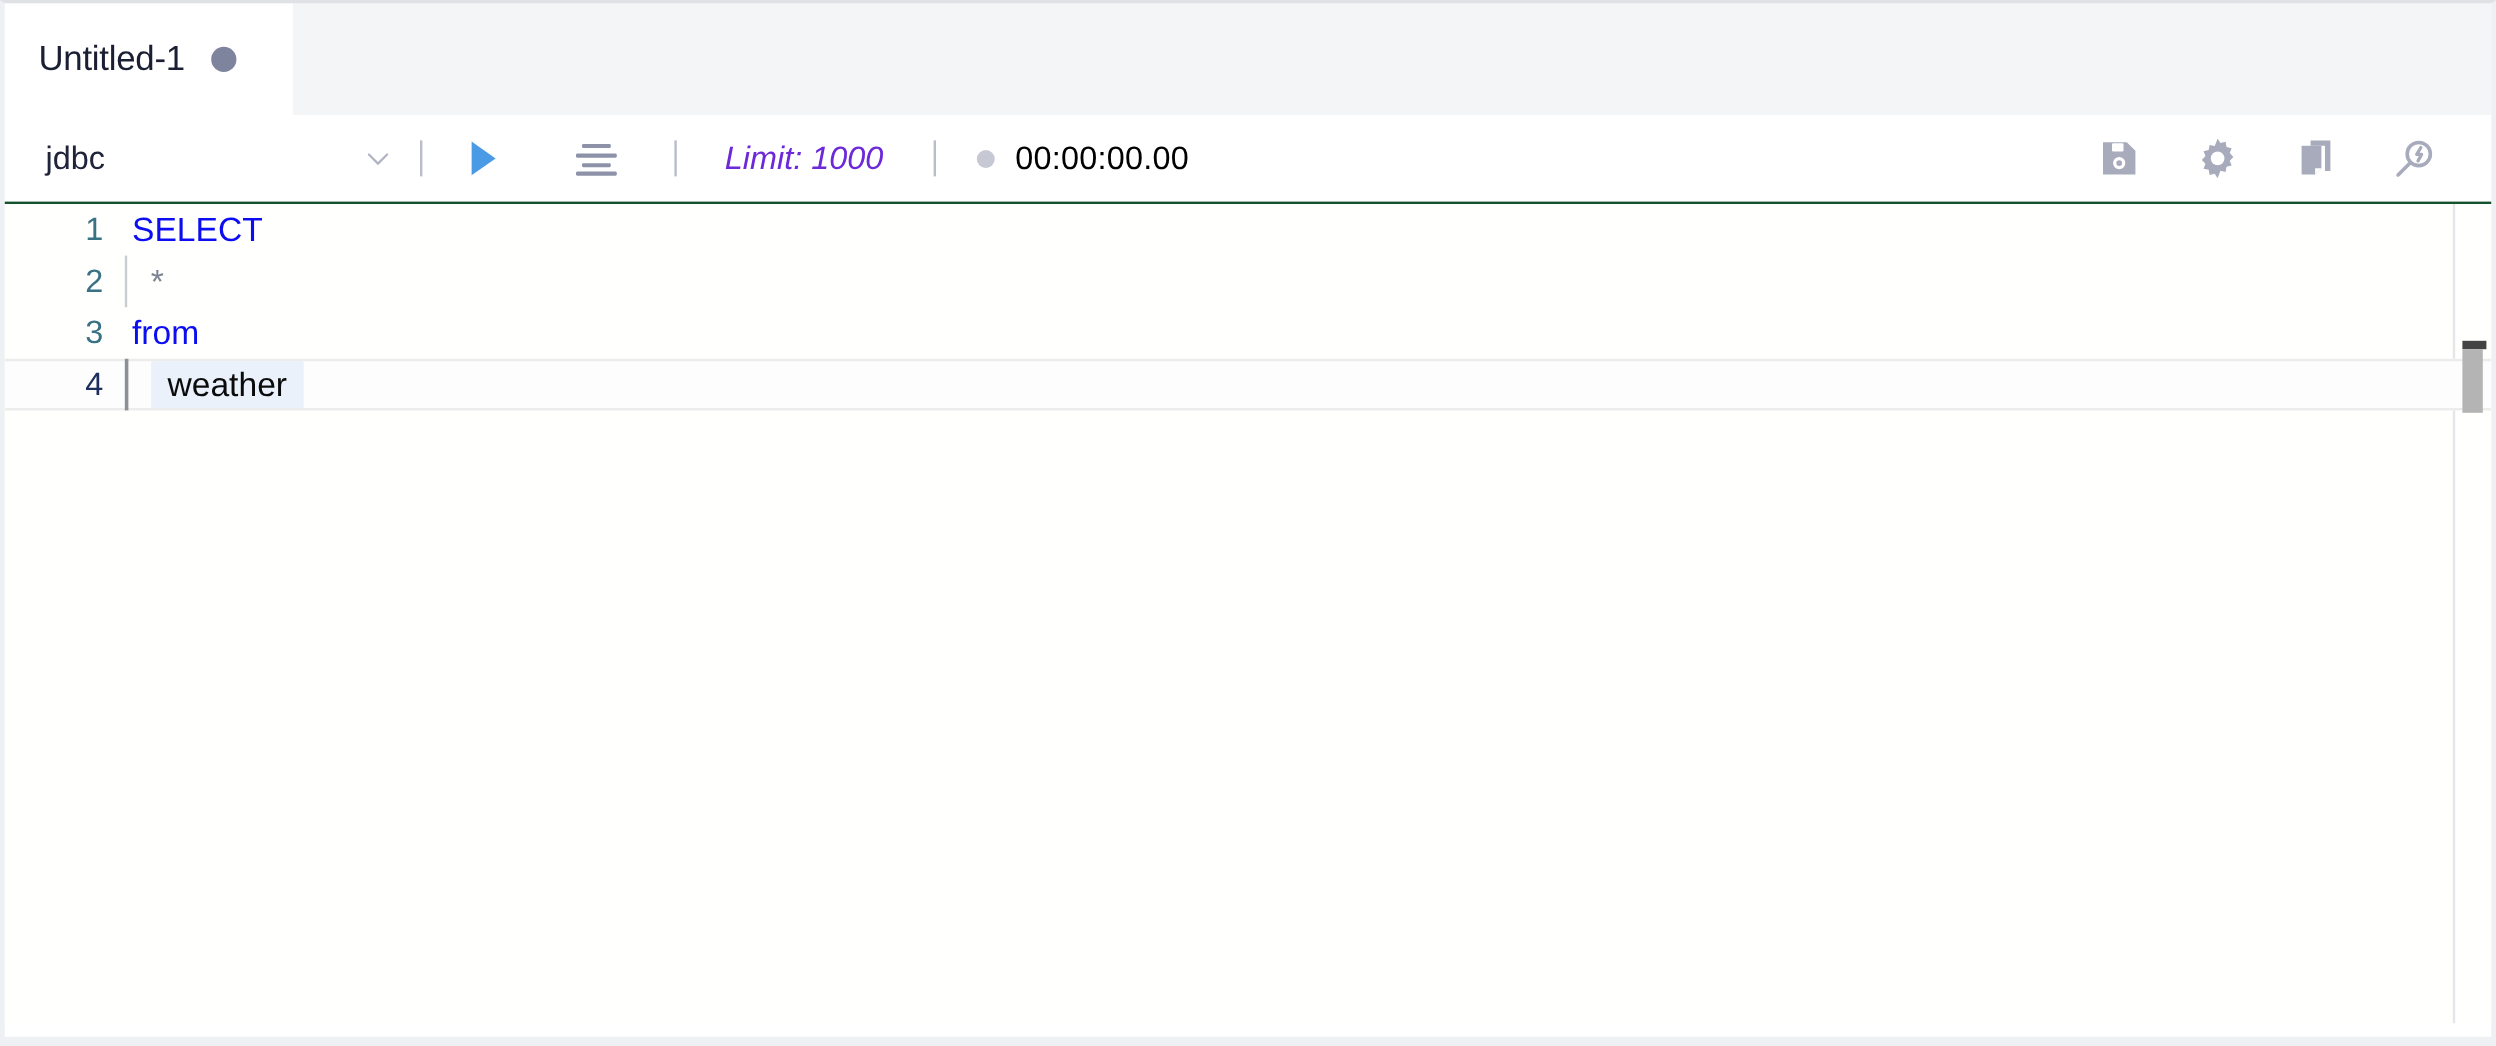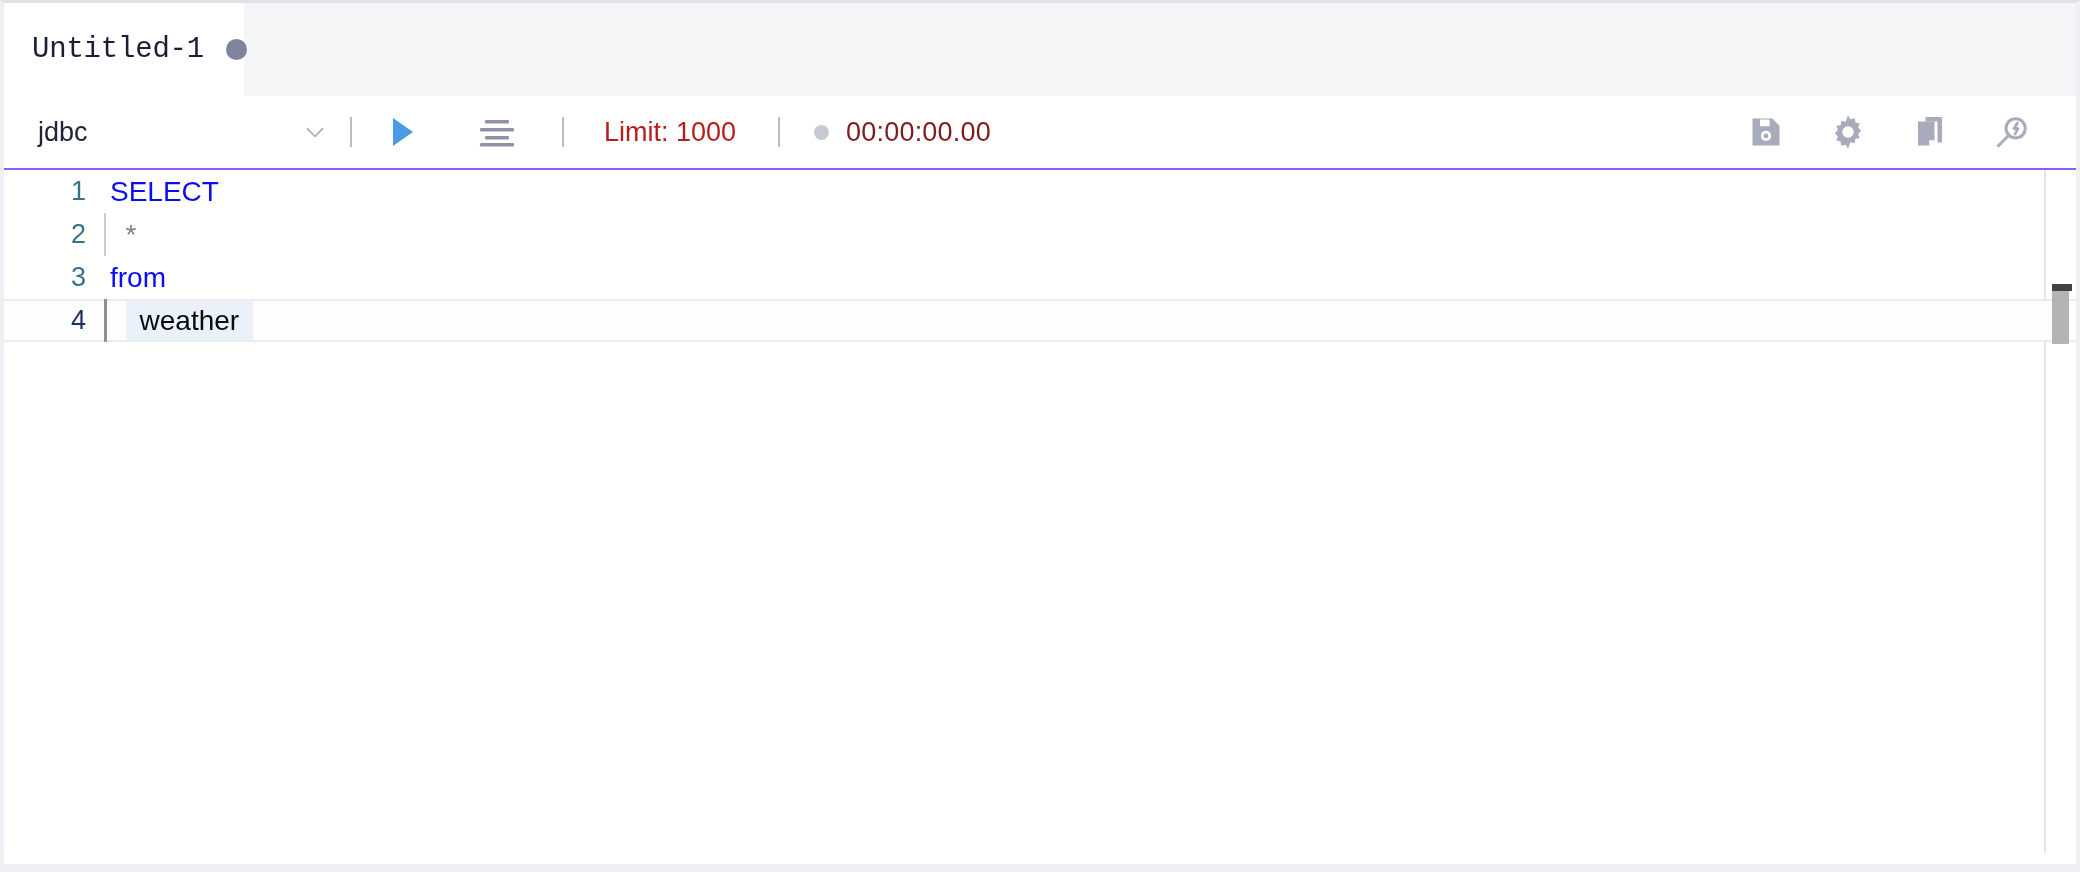--- a/index.html
+++ b/index.html
@@ -19,21 +19,20 @@
     border-bottom: 8px solid #eef0f4;
   }
 
   
   .tabbar {
     position: relative;
     height: 93px;
     background: #f4f5f7;
     display: flex;
     align-items: stretch;
-    font-family: Liberation Mono, monospace;
   }
   .tab {
     width: 240px;
     background: #ffffff;
     display: flex;
     align-items: center;
     padding: 0 26px 0 28px;
     gap: 22px;
     cursor: pointer;
   }
@@ -48,21 +47,21 @@
     border-radius: 50%;
     background: #7e849d;
     flex: 0 0 auto;
   }
 
   
   .toolbar {
     position: relative;
     height: 74px;
     background: #ffffff;
-    border-bottom: 2px solid #8b5cf6;
+    border-bottom: 2px solid #14532d;
     display: flex;
     align-items: center;
     padding: 0 22px 0 34px;
   }
   .conn-select {
     display: flex;
     align-items: center;
     width: 290px;
     cursor: pointer;
   }
@@ -85,39 +84,40 @@
   .tbtn {
     width: 58px; height: 52px;
     display: flex;
     align-items: center;
     justify-content: center;
     cursor: pointer;
     flex: 0 0 auto;
   }
   .limit-label {
     font-size: 27px;
-    color: #b91c1c;
+    color: #6d28d9;
     margin: 0 18px;
     white-space: nowrap;
     cursor: pointer;
+    font-style: italic;
   }
   .timer-wrap {
     display: flex;
     align-items: center;
     gap: 17px;
     margin-left: 12px;
   }
   .timer-dot {
     width: 15px; height: 15px;
     border-radius: 50%;
     background: #c6c9d3;
   }
   .timer-text {
     font-size: 27px;
-    color: #7f1d1d;
+    color: #000000;
     white-space: nowrap;
     letter-spacing: 0.2px;
   }
   .spacer { flex: 1 1 auto; }
   .right-icons {
     display: flex;
     align-items: center;
     gap: 26px;
     padding-right: 14px;
   }

